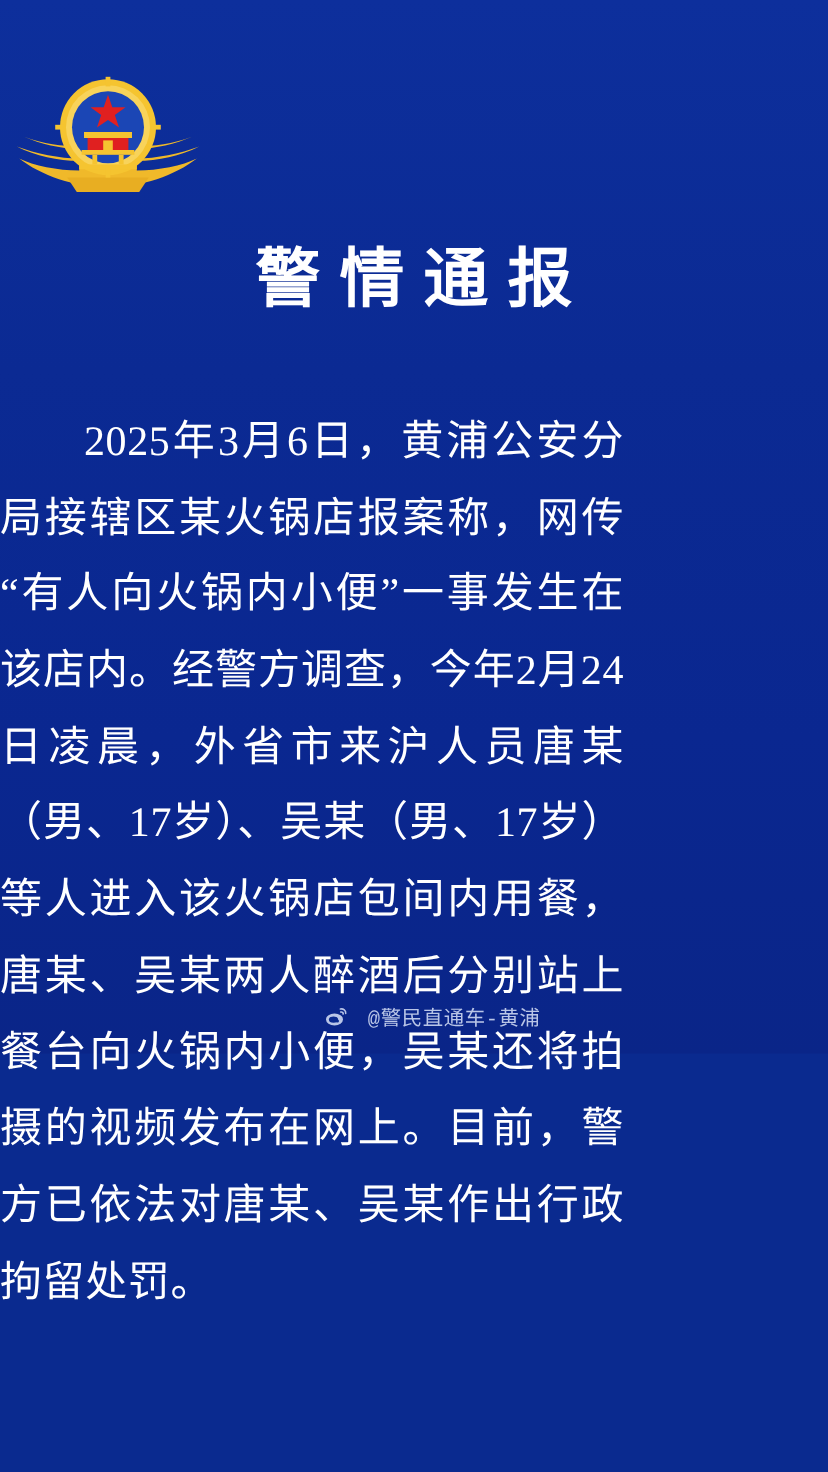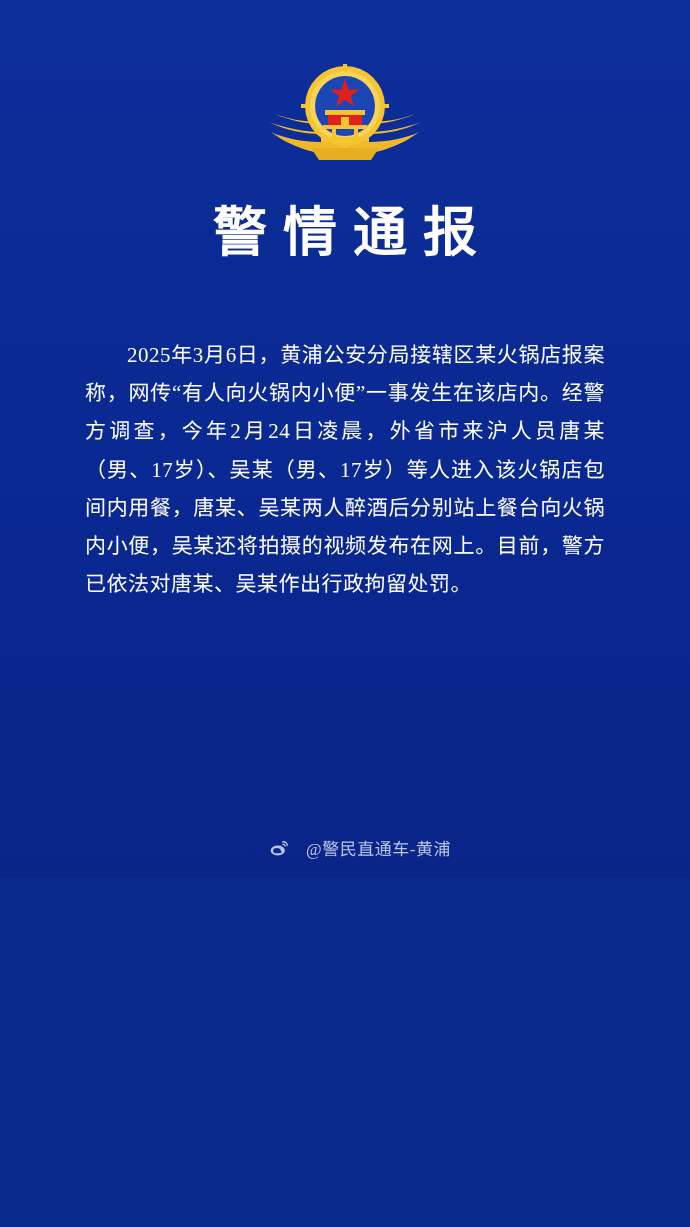--- a/index.html
+++ b/index.html
@@ -17,21 +17,20 @@
     position: relative;
   }
   .poster {
     position: relative;
     width: 690px;
     height: 878px;
     background: linear-gradient(180deg, #0d2f9c 0%, #0b2a93 35%, #0a2790 70%, #0a2588 100%);
     box-sizing: border-box;
     display: flex;
     flex-direction: column;
-    align-items: center;
   }
 
   
   .emblem-wrap {
     margin-top: 60px;
     width: 180px;
     height: 115px;
     position: relative;
   }
   .emblem-wrap svg {
@@ -50,21 +49,21 @@
     font-family: "Liberation Serif", "DejaVu Serif", serif;
     color: #ffffff;
     text-align: center;
     line-height: 1.2;
   }
 
   
   .body-text {
     margin-top: 34px;
     width: 520px;
-    font-size: 21px;
+    font-size: 35px;
     line-height: 1.82;
     text-align: justify;
     text-justify: inter-ideograph;
     color: #ffffff;
     letter-spacing: 0.5px;
   }
   .body-text p {
     margin: 0;
     text-indent: 2em;
   }
@@ -85,21 +84,21 @@
   
   .footer {
     position: absolute;
     left: 0;
     right: 0;
     bottom: 18px;
     display: flex;
     align-items: center;
     justify-content: center;
     gap: 17px;
-    font-family: Liberation Serif, serif;
+    font-family: Liberation Mono, monospace;
     font-size: 17px;
     color: #c8d3ef;
     opacity: .92;
     padding-left: 30px;
   }
   .weibo-icon {
     display: inline-block;
     width: 20px;
     height: 20px;
     line-height: 20px;

